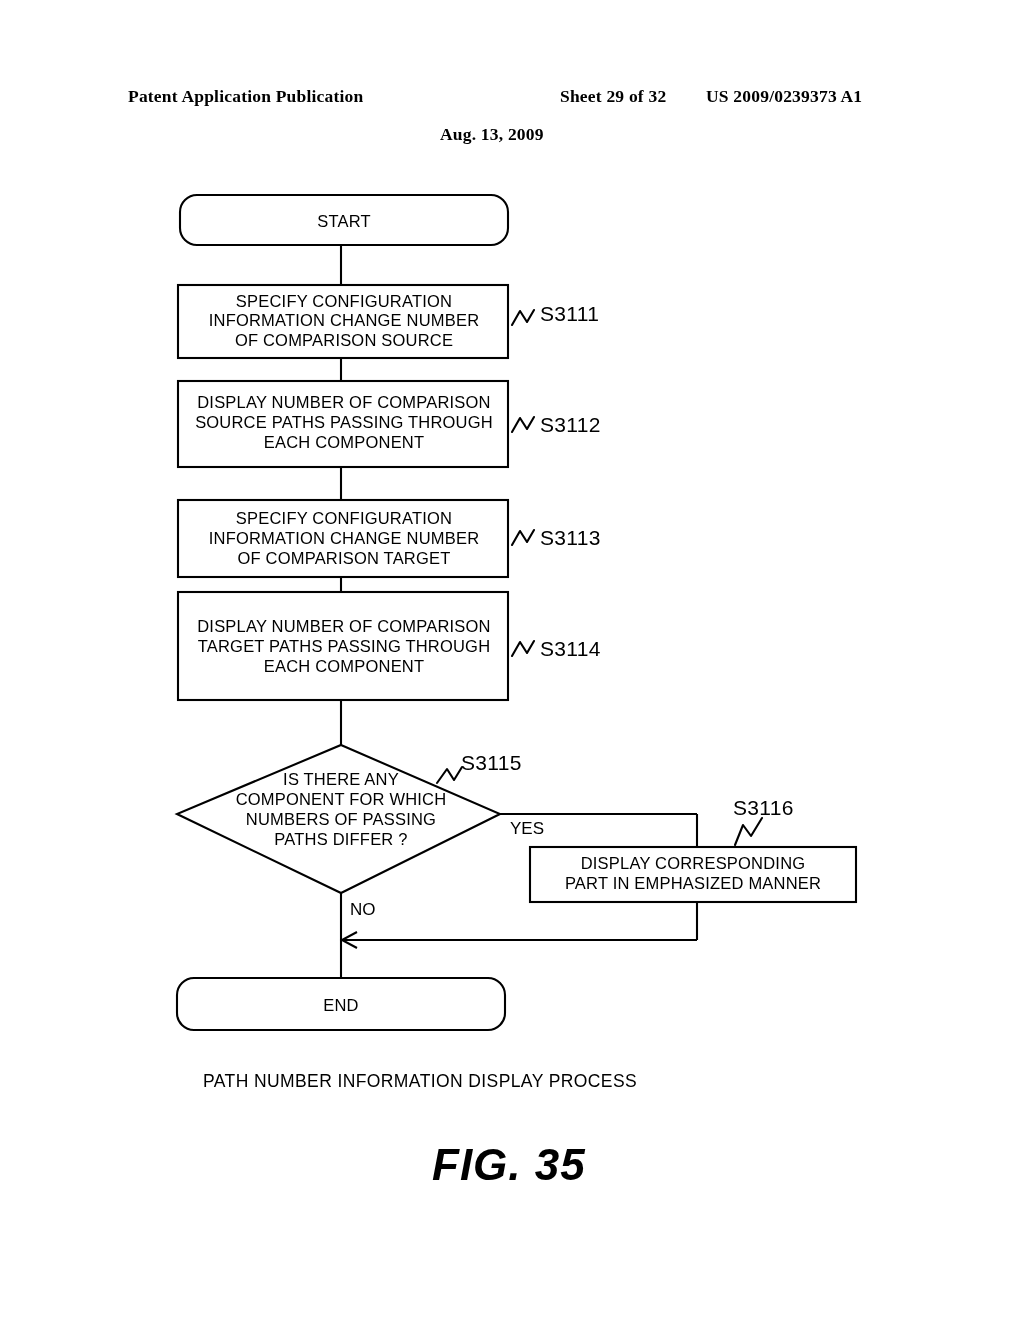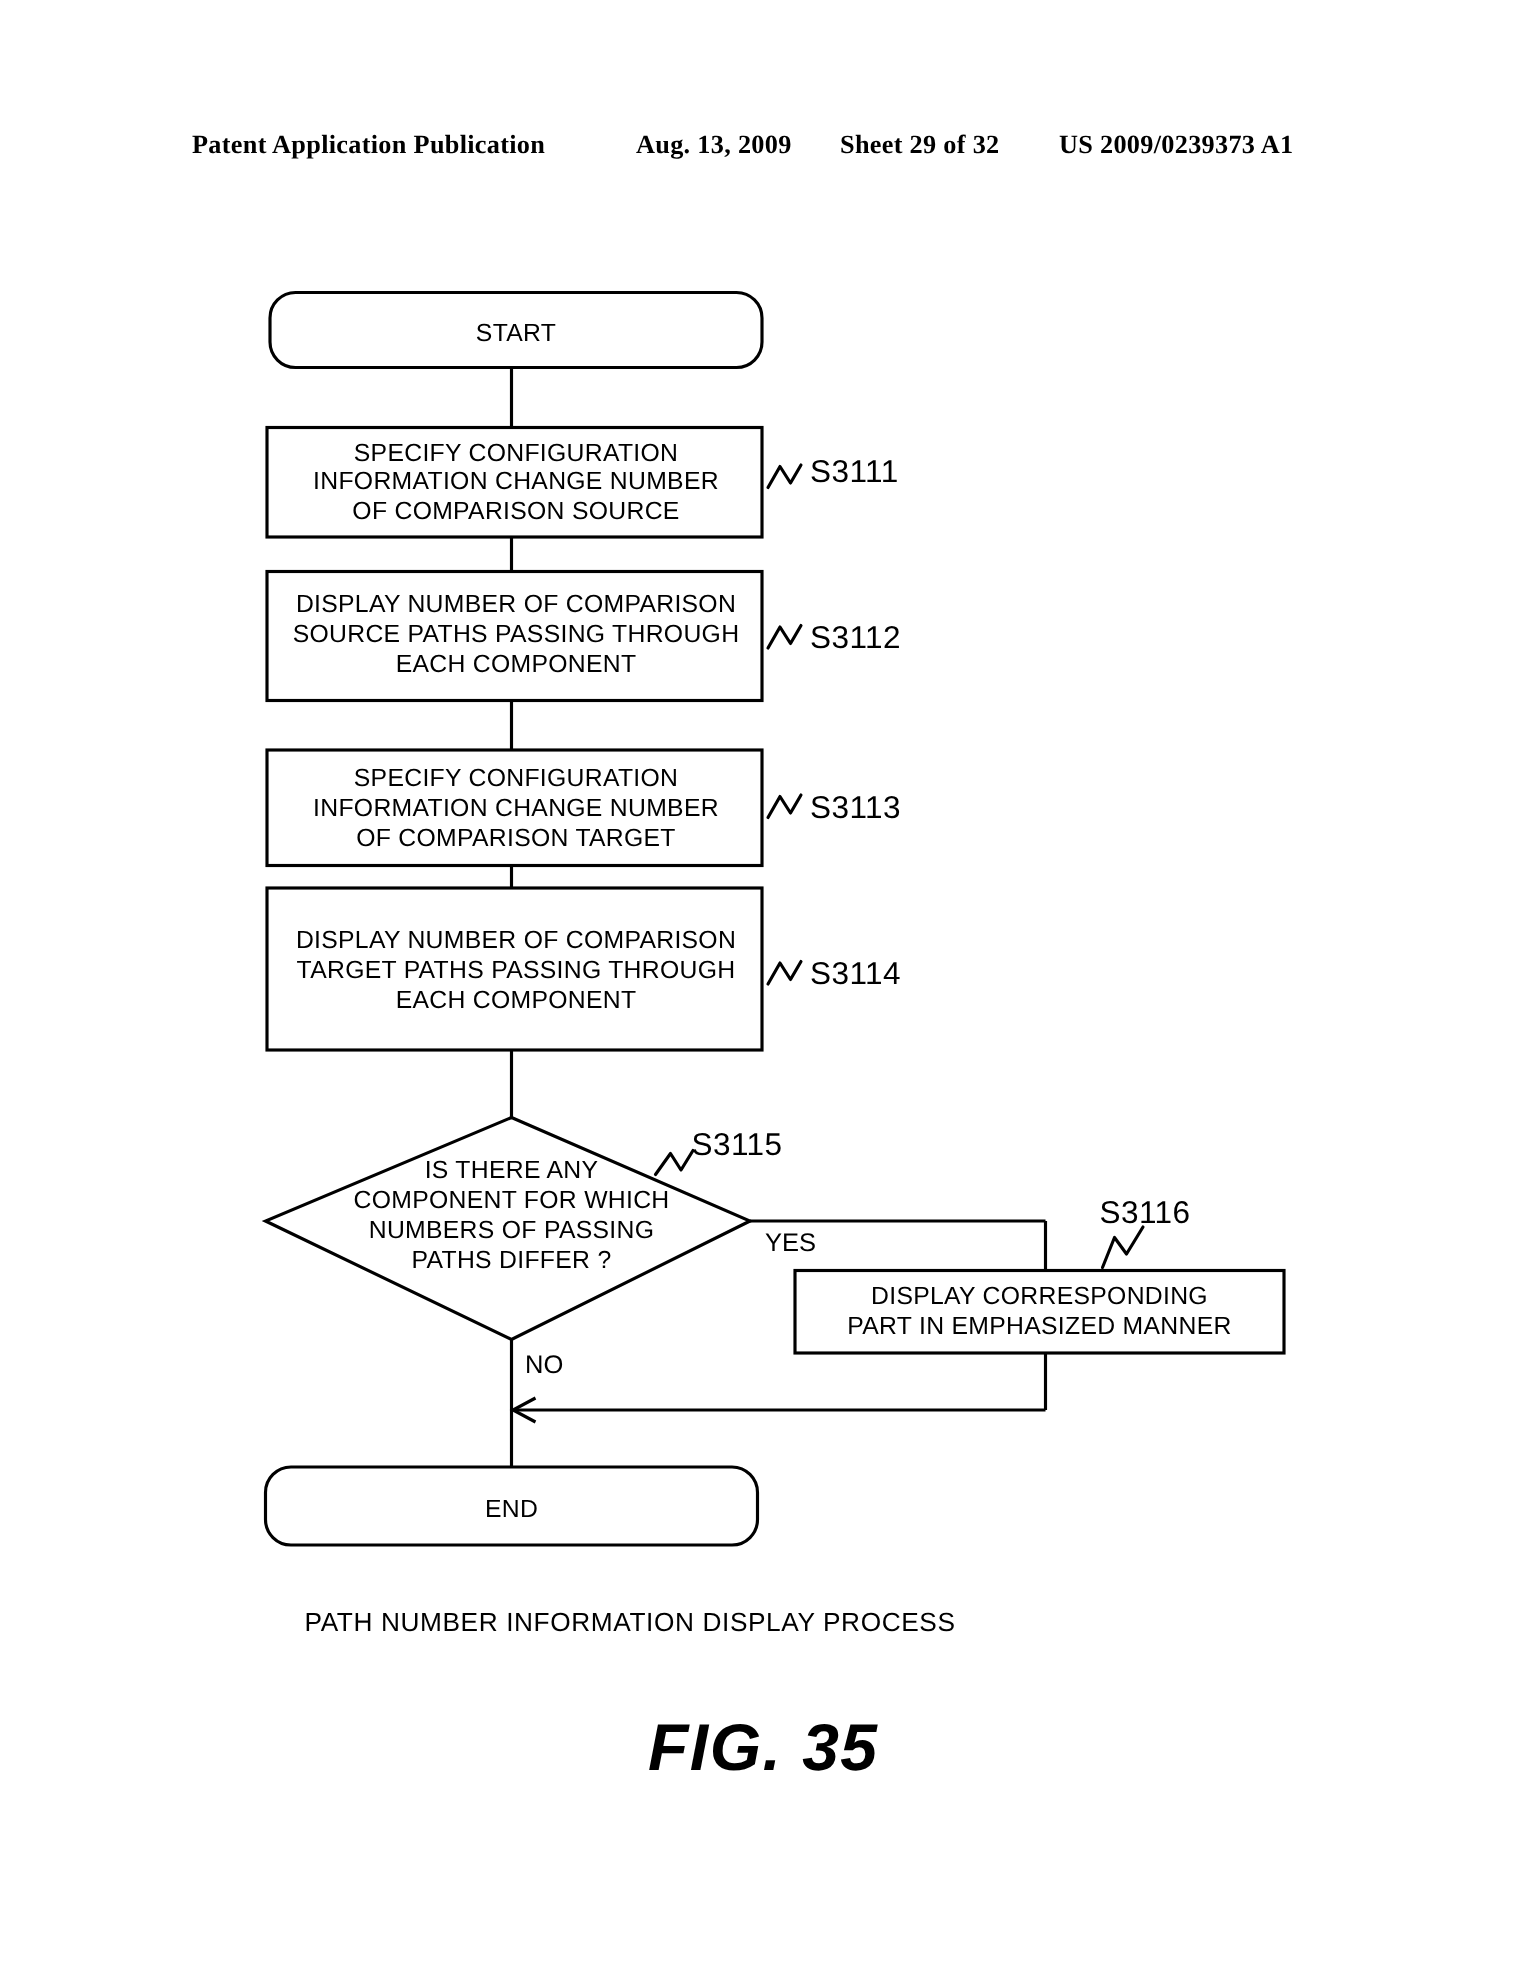--- a/index.html
+++ b/index.html
@@ -25,21 +25,21 @@
     width: 1024px;
     height: 28px;
     font-family: "Liberation Serif", serif;
     font-weight: bold;
     font-size: 17.5px;
     letter-spacing: 0.2px;
     white-space: nowrap;
   }
   #header .seg { position: absolute; top: 0; }
   #header .pub   { left: 128px; text-align: right; }
-  #header .date  { left: 424px; }
+  #header .date  { left: 440px; margin-top: 38px; }
   #header .sheet { left: 560px; }
   #header .docno { left: 706px; }
 
   
   #figure {
     position: absolute;
     top: 0;
     left: 0;
     width: 1024px;
     height: 1168px;

